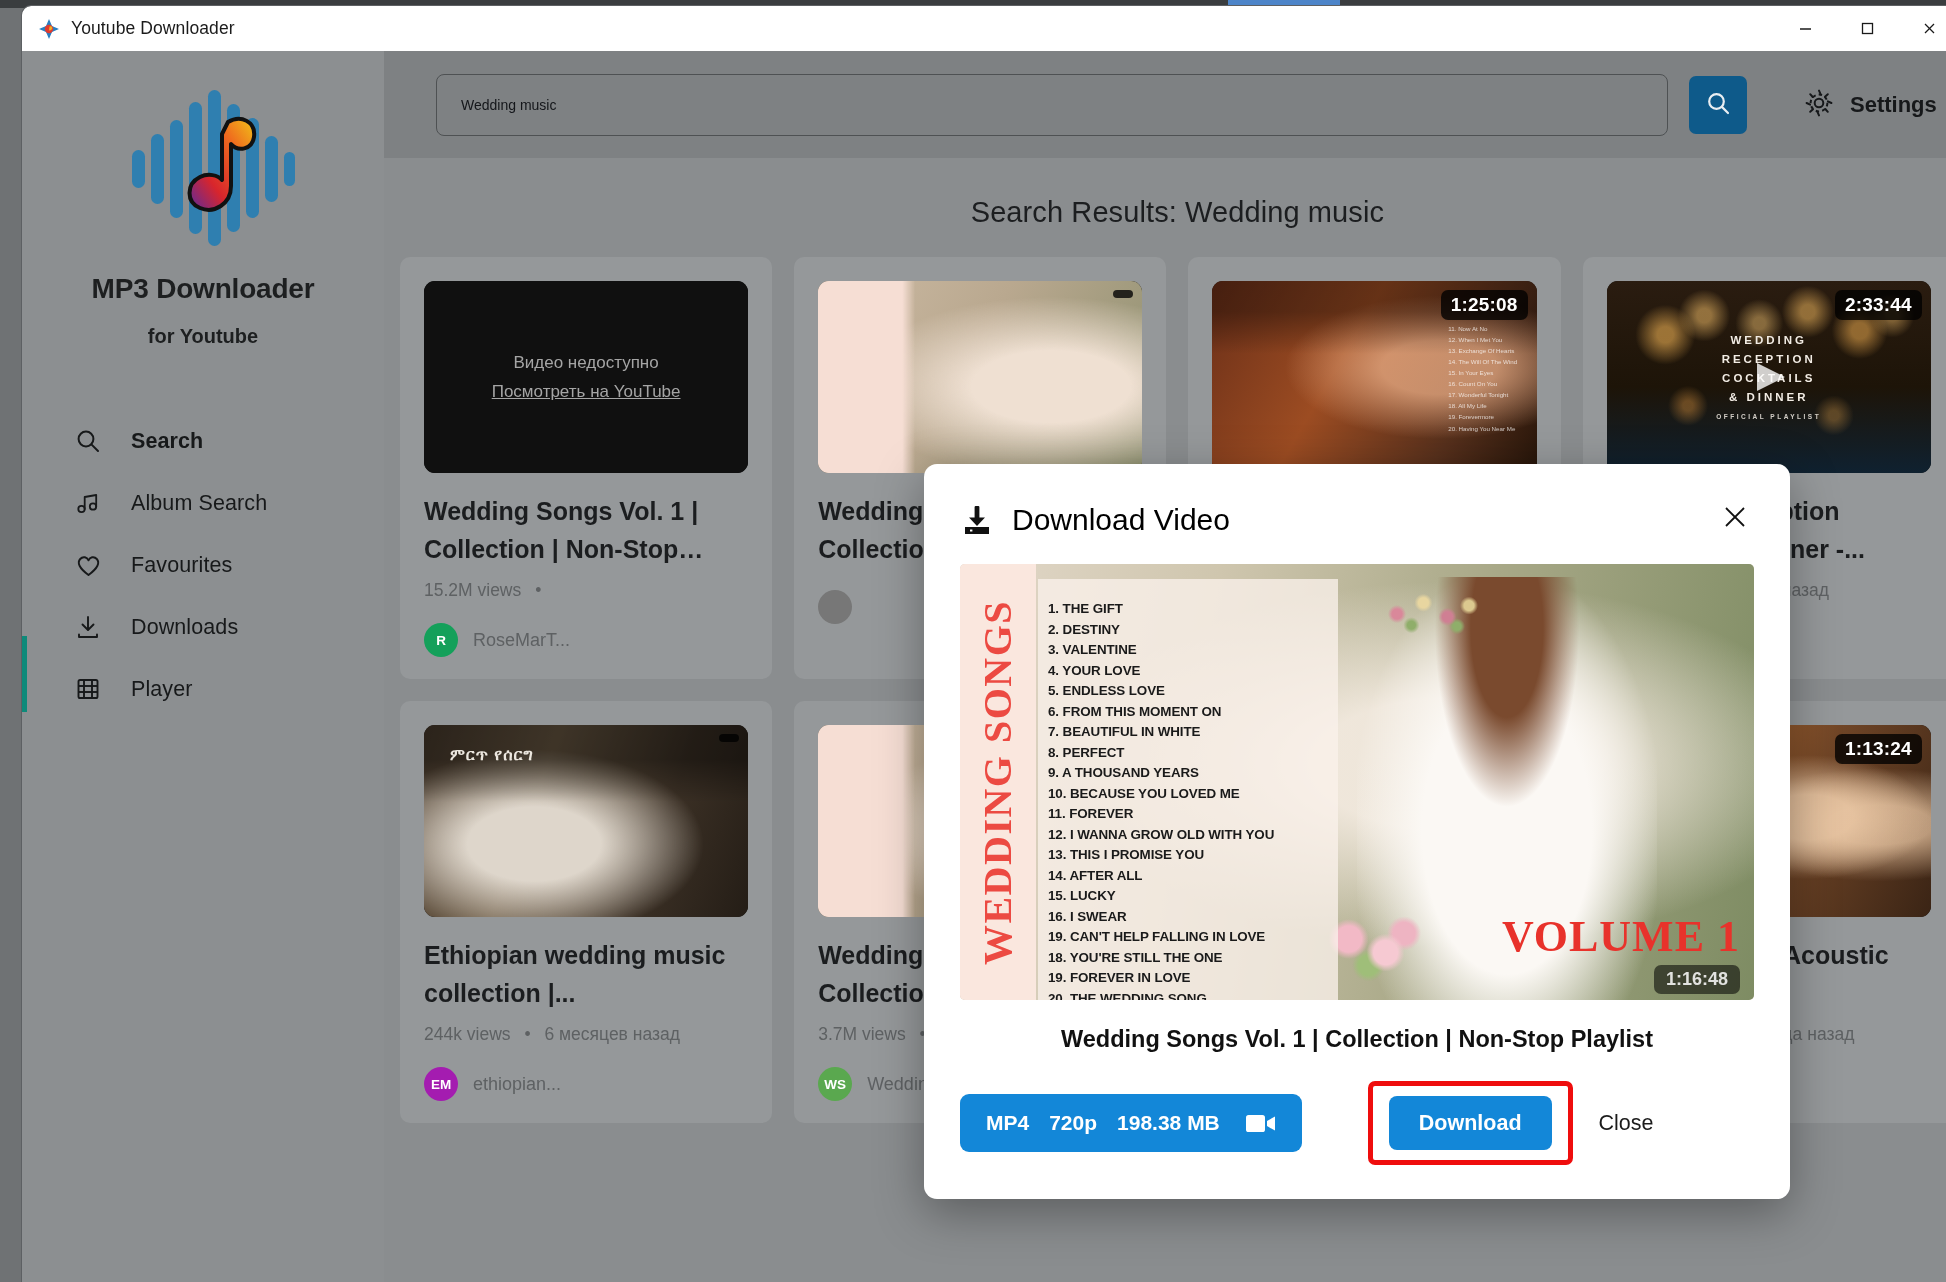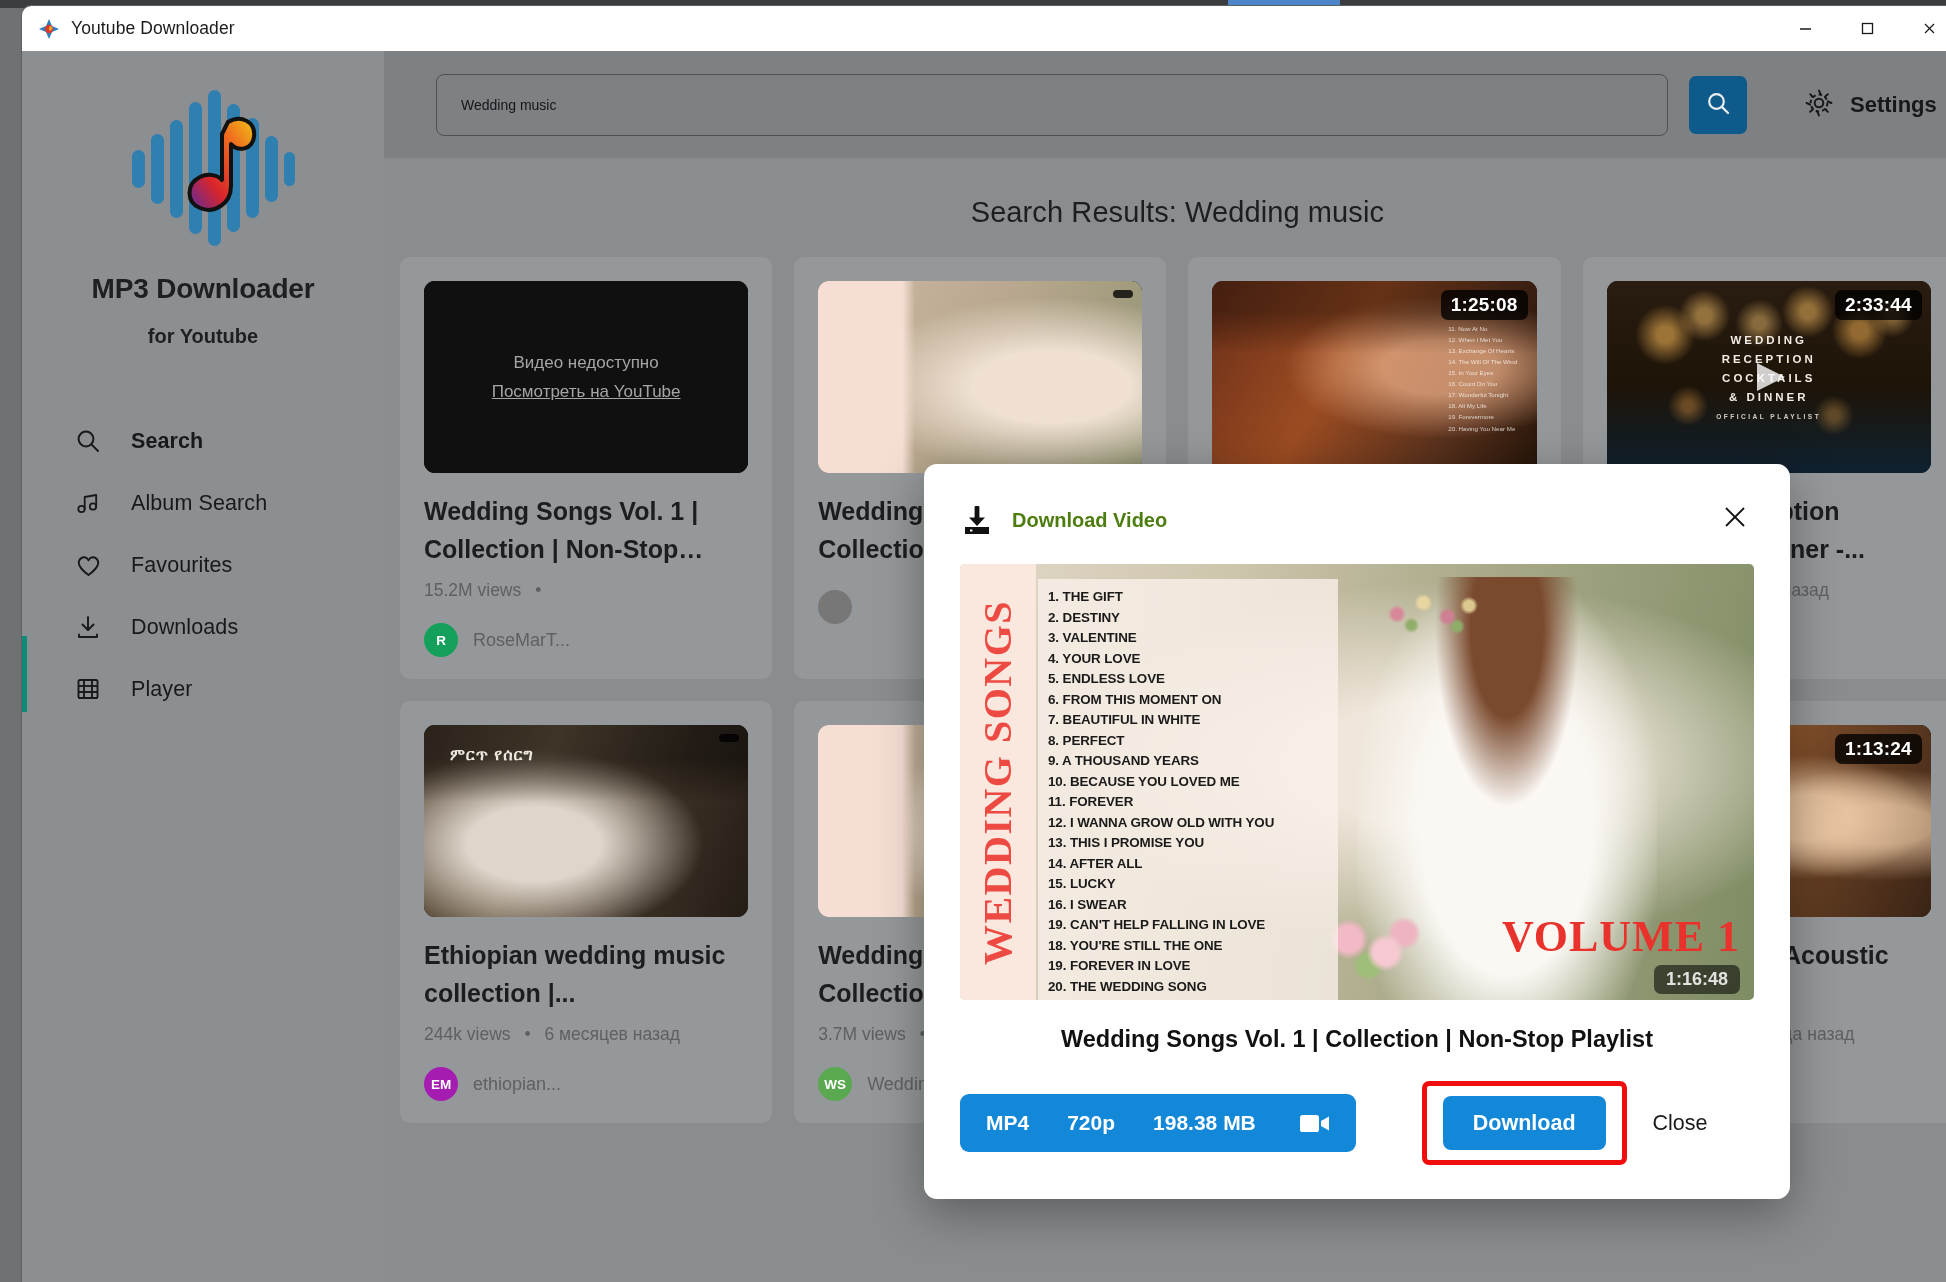--- a/index.html
+++ b/index.html
@@ -321,21 +321,21 @@
     padding: 28px 36px 34px 36px;
     z-index: 30;
   }
   .modal-head {
     display: flex; align-items: center;
     height: 56px;
     position: relative;
   }
   .modal-dl-icon { width: 34px; height: 34px; margin-right: 18px; color: #111; }
   .modal-title {
-    font-size: 20px; font-weight: 700; color: #4d7c0f;
+    font-size: 30px; font-weight: 400; color: #000000;
   }
   .modal-close {
     position: absolute; right: 0; top: 6px;
     width: 38px; height: 38px;
     background: transparent; border: none; cursor: pointer;
     display: flex; align-items: center; justify-content: center;
   }
   .modal-thumb {
     position: relative;
     margin-top: 16px;
@@ -390,21 +390,21 @@
     white-space: nowrap;
     color: #ec4a42;
     font-family: "Liberation Serif", serif;
     font-size: 40px; font-weight: 700;
     letter-spacing: 1.5px;
   }
   .mt-list {
     position: absolute; left: 78px; top: 15px;
     width: 300px;
     background: rgba(250,241,234,0.78);
-    padding: 8px 10px 10px 10px;
+    padding: 20px 10px 10px 10px;
   }
   .mt-list li {
     list-style: none;
     color: #1a1a1a;
     font-size: 13.4px;
     font-weight: 700;
     line-height: 1.53;
     letter-spacing: -0.1px;
     white-space: nowrap;
   }
@@ -431,21 +431,21 @@
     margin-top: 28px;
     display: flex; align-items: center;
   }
   .format-pill {
     display: flex; align-items: center;
     background: #1387d8;
     color: #fff;
     border: none; border-radius: 9px;
     height: 58px;
     padding: 16px 26px;
-    gap: 38px;
+    gap: 20px;
     font-size: 21px; font-weight: 700;
     cursor: pointer;
   }
   .format-pill .vid-icon { margin-left: 6px; display:flex; align-items:center; }
   .dl-highlight {
     margin-left: 66px;
     border: 5px solid #ef0d0d;
     border-radius: 7px;
     padding: 10px 16px;
     display: flex; align-items: center;

